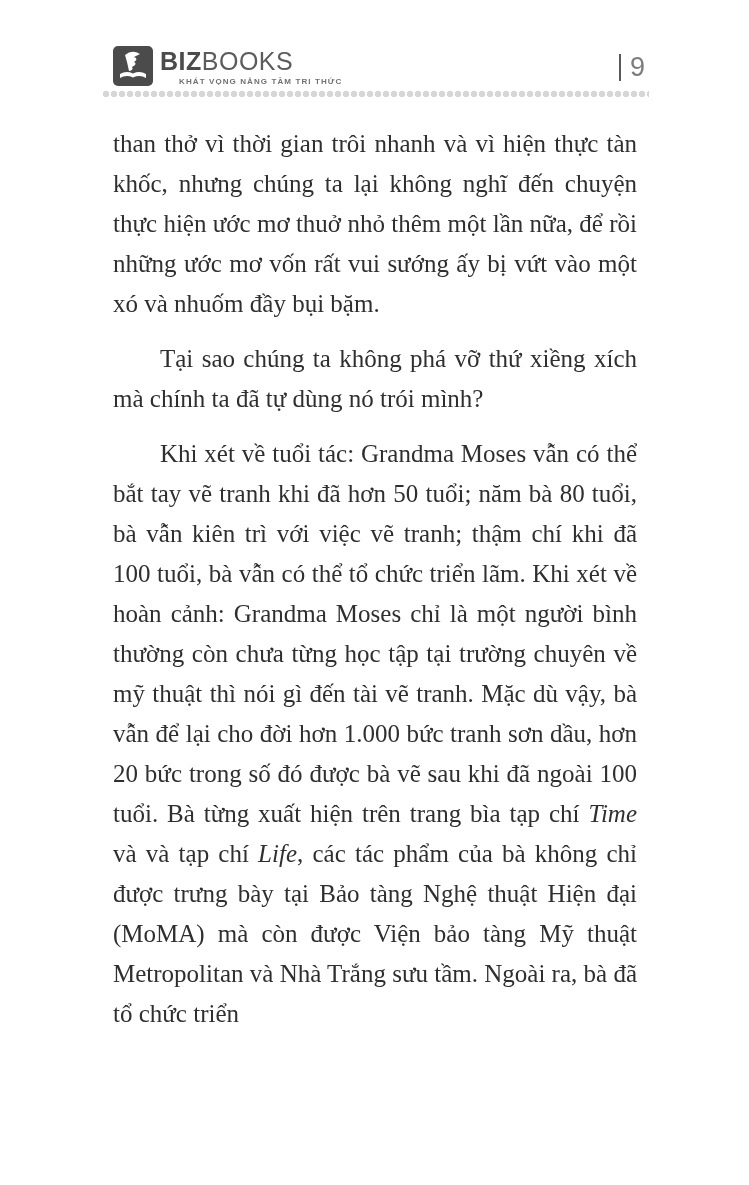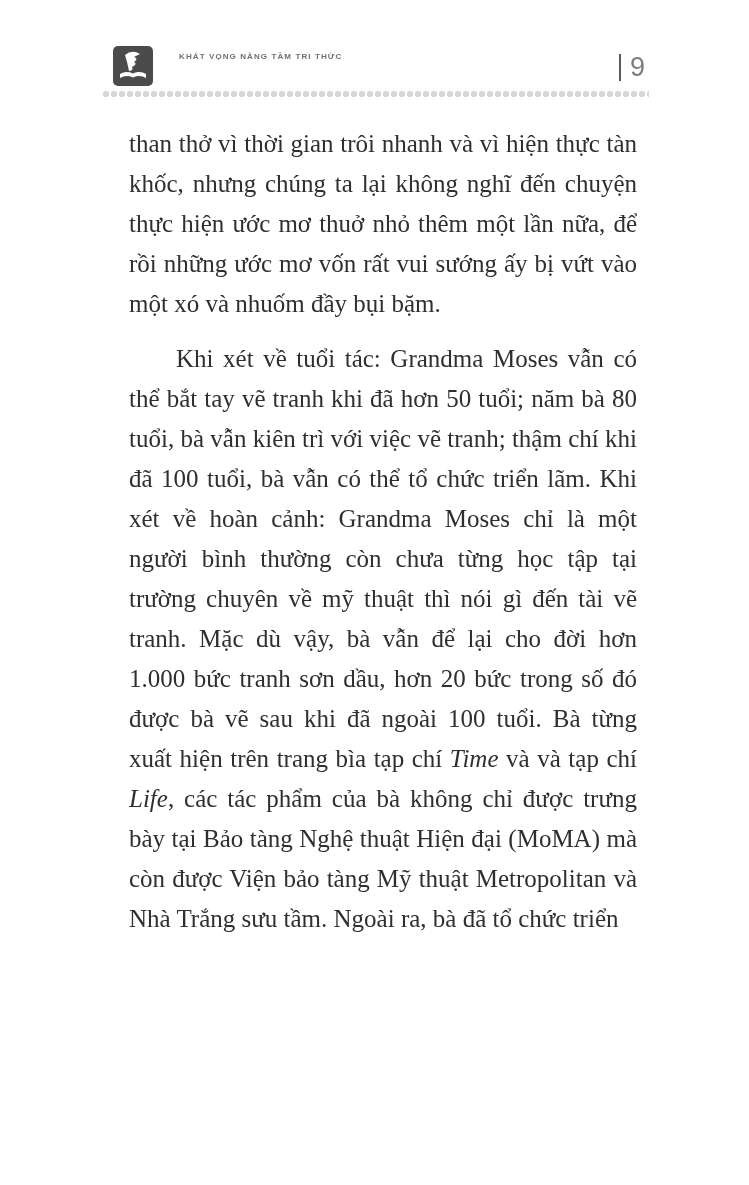--- a/index.html
+++ b/index.html
@@ -99,21 +99,21 @@
     position: absolute;
     top: 124px;
     left: 113px;
     width: 524px;
     color: #2f2f2f;
     font-size: 25px;
     line-height: 40px;
     text-align: justify;
   }
   .para {
-    margin: 0 0 15px 16px;
+    margin: 0 0 15px 0;
     text-indent: 0;
   }
   .para.indent { text-indent: 47px; }
   .para i { }
 </style>
 </head>
 <body>
 
 <div class="page">
 
@@ -121,29 +121,31 @@
     <div class="logo-block">
       <span class="logo-icon">
         <svg viewBox="0 0 40 40" width="40" height="40" aria-hidden="true">
           <rect x="0" y="0" width="40" height="40" rx="5" fill="#4b4b4b"></rect>
 
           <path d="M12 9 Q19 3 27 8 L21 11 Q26 13 21 16 Q25 18 19 21 Q21 24 16 25 L14 16 Z" fill="#ffffff"></path>
           <path d="M7 28 Q13 24.5 20 27.5 Q27 24.5 33 28 L33 32 Q27 28.5 20 31.5 Q13 28.5 7 32 Z" fill="#ffffff"></path>
         </svg>
       </span>
       <span class="logo-textcol">
+        <span class="brand"><span class="bold">BIZ</span><span class="light">BOOKS</span></span>
         <span class="tagline">KHÁT VỌNG NÂNG TẦM TRI THỨC</span>
       </span>
     </div>
     <div class="folio">
       <span class="folio-bar"></span>
       <span class="folio-num">9</span>
     </div>
   </div>
 
   <div class="separator"></div>
 
   <div class="body-text">
       <p class="para"><span>than thở vì thời gian trôi nhanh và vì hiện thực tàn khốc, nhưng chúng ta lại không nghĩ đến chuyện thực hiện ước mơ thuở nhỏ thêm một lần nữa, để rồi những ước mơ vốn rất vui sướng ấy bị vứt vào một xó và nhuốm đầy bụi bặm.</span></p>
+      <p class="para indent"><span>Tại sao chúng ta không phá vỡ thứ xiềng xích mà chính ta đã tự dùng nó trói mình?</span></p>
       <p class="para indent"><span>Khi xét về tuổi tác: Grandma Moses vẫn có thể bắt tay vẽ tranh khi đã hơn 50 tuổi; năm bà 80 tuổi, bà vẫn kiên trì với việc vẽ tranh; thậm chí khi đã 100 tuổi, bà vẫn có thể tổ chức triển lãm. Khi xét về hoàn cảnh: Grandma Moses chỉ là một người bình thường còn chưa từng học tập tại trường chuyên về mỹ thuật thì nói gì đến tài vẽ tranh. Mặc dù vậy, bà vẫn để lại cho đời hơn 1.000 bức tranh sơn dầu, hơn 20 bức trong số đó được bà vẽ sau khi đã ngoài 100 tuổi. Bà từng xuất hiện trên trang bìa tạp chí </span><i>Time</i><span> và và tạp chí </span><i>Life</i><span>, các tác phẩm của bà không chỉ được trưng bày tại Bảo tàng Nghệ thuật Hiện đại (MoMA) mà còn được Viện bảo tàng Mỹ thuật Metropolitan và Nhà Trắng sưu tầm. Ngoài ra, bà đã tổ chức triển</span></p>
     </div>
 
 </div>
 
 </body></html>

